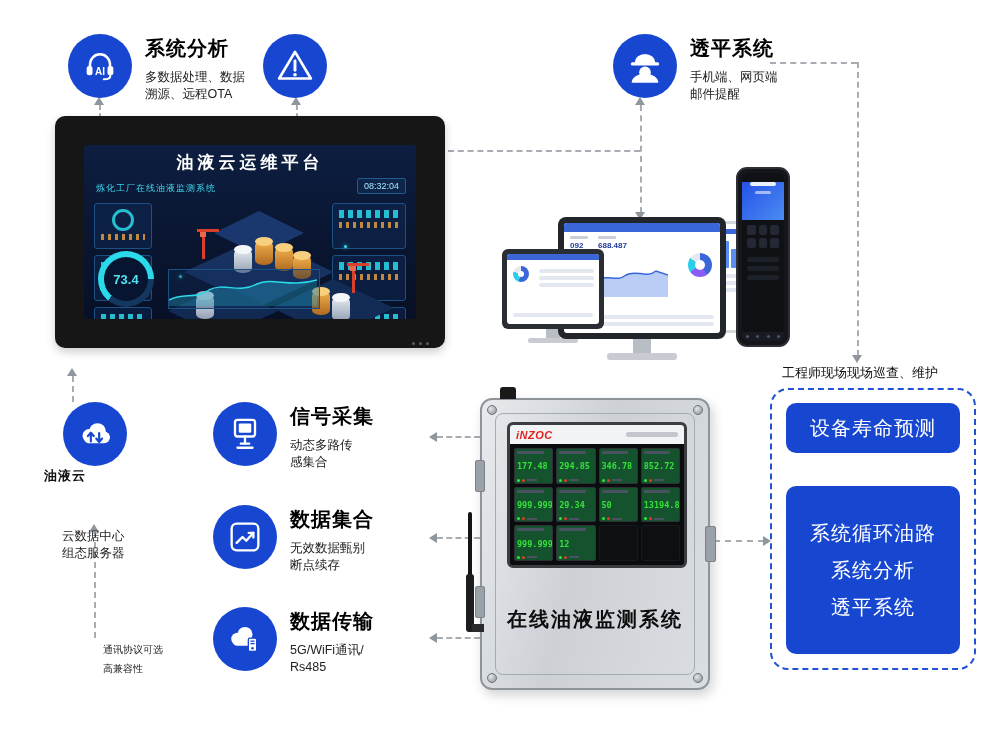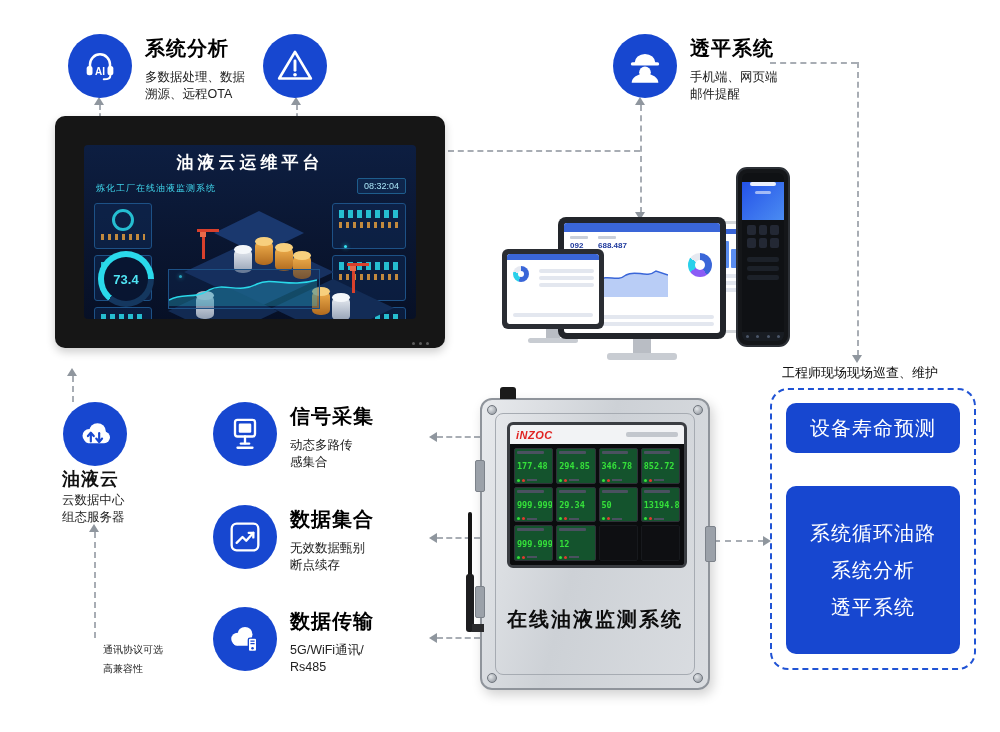--- a/index.html
+++ b/index.html
@@ -92,22 +92,22 @@
   .ph-b2{width:40%;height:3px;background:rgba(255,255,255,.55);margin:0 auto;border-radius:2px;}
   .ph-grid{display:grid;grid-template-columns:repeat(3,1fr);gap:3px;padding:5px;}
   .ph-app{height:10px;background:#232834;border-radius:2px;}
   .ph-row{height:5px;background:#1c2129;margin:4px 5px;border-radius:2px;}
   .ph-nav{position:absolute;left:0;right:0;bottom:0;height:9px;background:#181c22;
       display:flex;justify-content:space-around;align-items:center;}
   .ph-nav i{width:3px;height:3px;border-radius:50%;background:#4a5568;}
   .caption{position:absolute;left:782px;top:364px;font-size:13px;color:#111;z-index:2;}
 
   
-  .cloud-title{position:absolute;left:62px;top:467px;font-size:18px;font-weight:bold;z-index:2;letter-spacing:1px;}
-  .cloud-line{position:absolute;font-size:12.5px;color:#222;z-index:2;}
+  .cloud-title{position:absolute;left:44px;top:467px;font-size:13px;font-weight:bold;z-index:2;letter-spacing:1px;}
+  .cloud-line{position:absolute;font-size:12.5px;color:#222;z-index:2;margin-top:36px;}
 
   
   .device{position:absolute;left:480px;top:398px;width:230px;height:292px;z-index:2;
       background:linear-gradient(105deg,#e8eaed 0%,#cdd1d6 45%,#dadde1 100%);
       border:2px solid #8f949b;border-radius:12px;box-sizing:border-box;
       box-shadow:3px 5px 12px rgba(0,0,0,.18);}
   .seam{position:absolute;inset:13px;border:1px solid #a6abb2;border-radius:8px;pointer-events:none;}
   .screw{position:absolute;width:8px;height:8px;border-radius:50%;border:1px solid #6f757d;
       background:radial-gradient(circle at 35% 35%,#e4e7ea,#878d95);}
   .hinge{position:absolute;left:-7px;width:8px;height:30px;background:#9ba1a9;border:1px solid #7c828a;border-radius:2px;}

